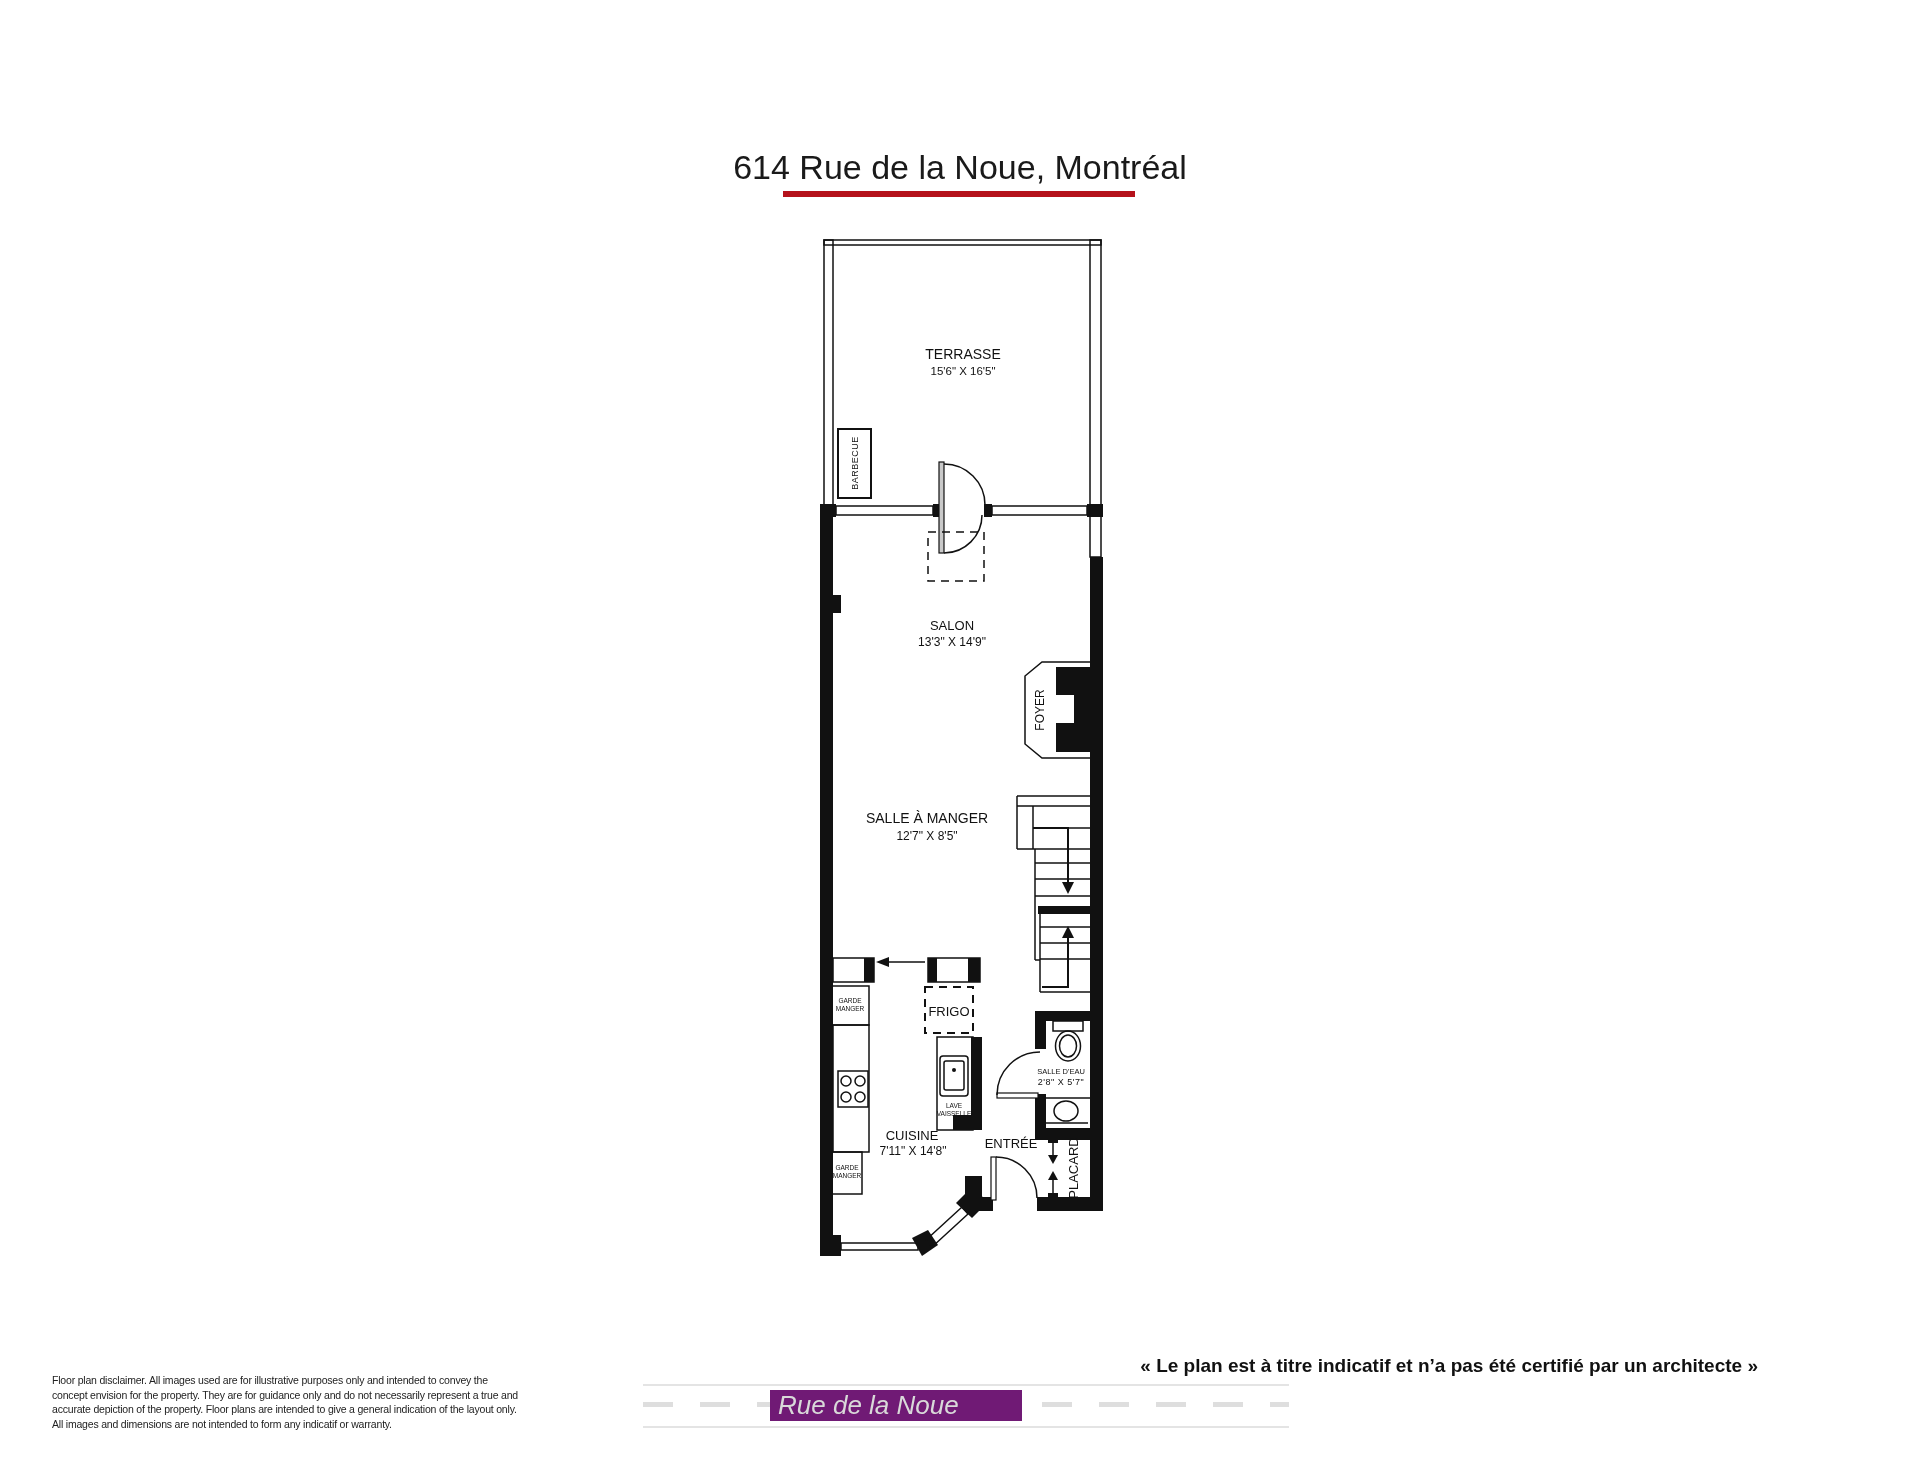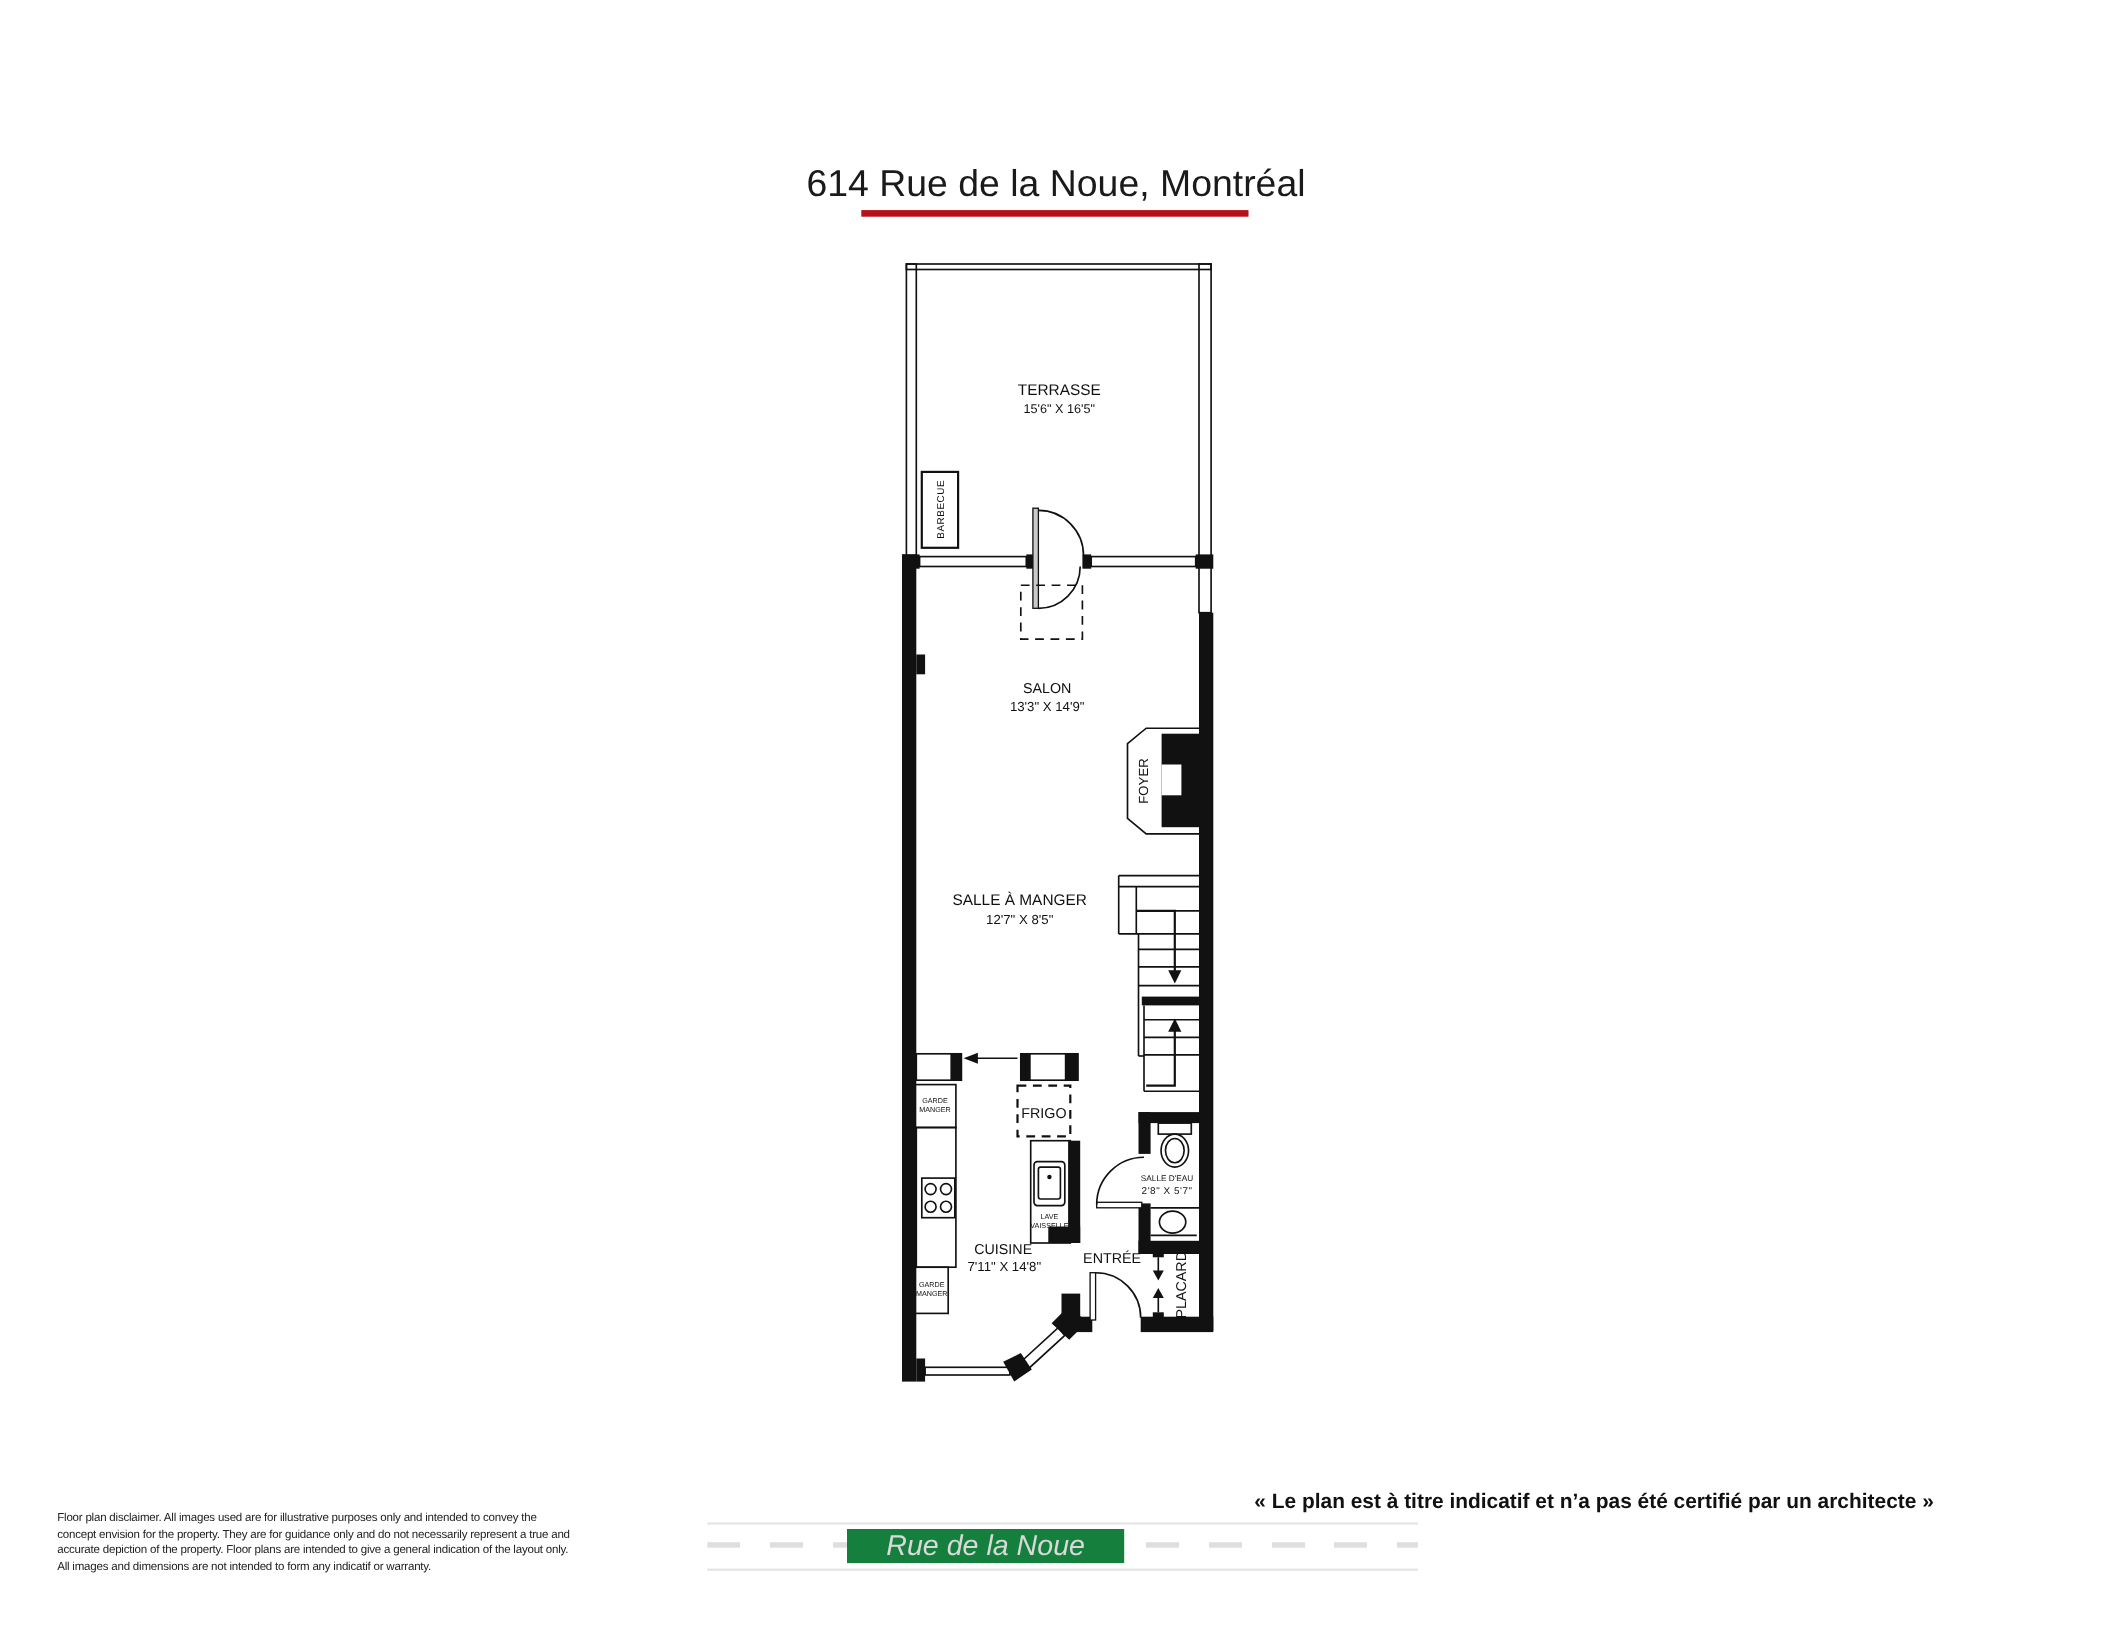--- a/index.html
+++ b/index.html
@@ -9,21 +9,21 @@
   #title{left:560px;top:148px;width:800px;text-align:center;font-size:34px;color:#1a1a1a;}
   #title-rule{left:783px;top:191px;width:352px;height:6px;}
   #floor-label{left:660px;top:1294px;width:600px;text-align:center;font-size:29px;letter-spacing:1.5px;color:#1a1a1a;}
   #disclaimer{left:12px;top:1373px;font-size:10.5px;line-height:14.5px;letter-spacing:-0.2px;color:#222;white-space:nowrap;margin-left:40px;}
   #architect-note{right:14px;top:1355px;font-size:19px;font-weight:bold;color:#111;white-space:nowrap;text-align:right;}
   .street-line{height:2px;background:#e4e4e4;}
   #street-top{left:643px;top:1384px;width:646px;}
   #street-bottom{left:643px;top:1426px;width:646px;}
   #street-dashes{left:643px;top:1402px;width:646px;height:5px;
      background:repeating-linear-gradient(90deg,#dedede 0 30px,transparent 30px 57px);}
-  #street-name{left:770px;top:1390px;width:236px;text-align:center;background:#15803d;
+  #street-name{left:770px;top:1390px;width:236px;background:#701a75;
      font-size:26px;font-style:italic;color:#d9d9d9;padding:0 8px;}
   svg .thin{stroke:#111;stroke-width:1.5;fill:none;}
   svg .thin2{stroke:#111;stroke-width:2;fill:none;}
   svg .wall{fill:#111;stroke:none;}
   svg .whitefill{fill:#fff;stroke:none;}
   svg .dash{stroke-dasharray:8 6;}
   svg text{font-family:"Liberation Sans", sans-serif;fill:#111;}
   .t14{font-size:14px;} .t13{font-size:13px;} .t12{font-size:12px;} .t11{font-size:11.5px;}
   .t9{font-size:9px;letter-spacing:.5px;} .t7{font-size:7.5px;} .t6{font-size:6.5px;}
 </style>

